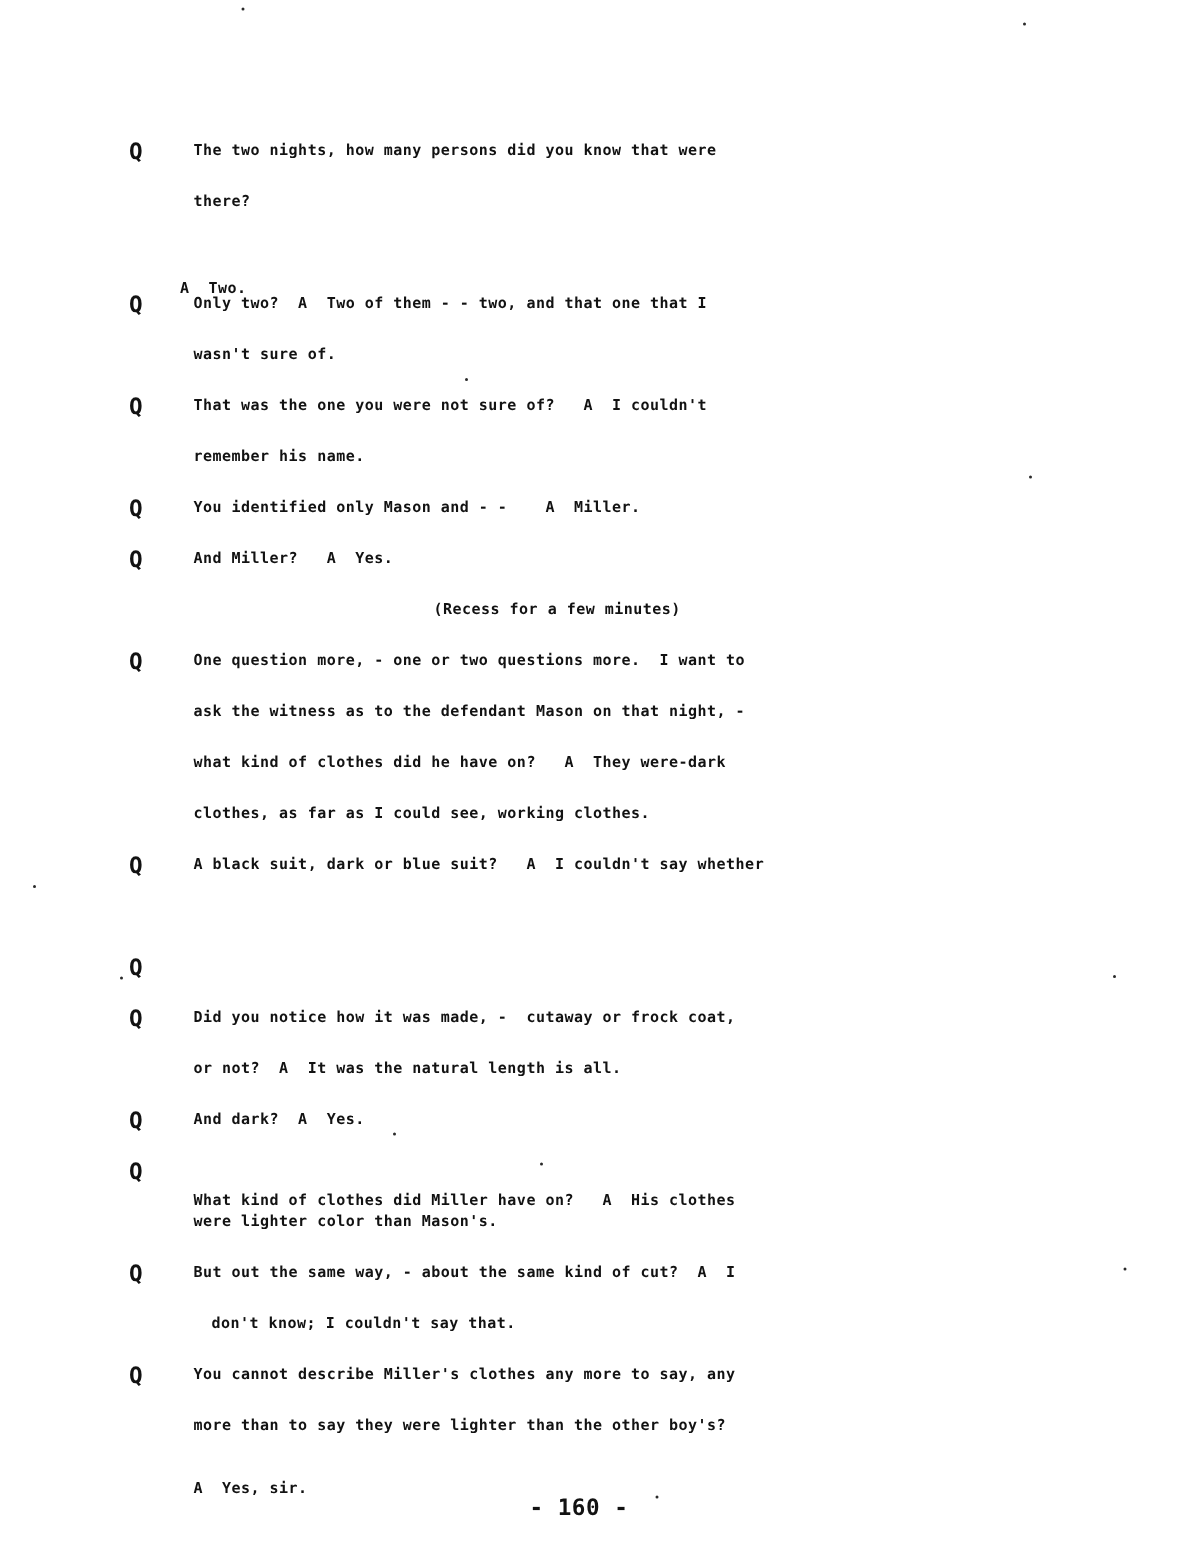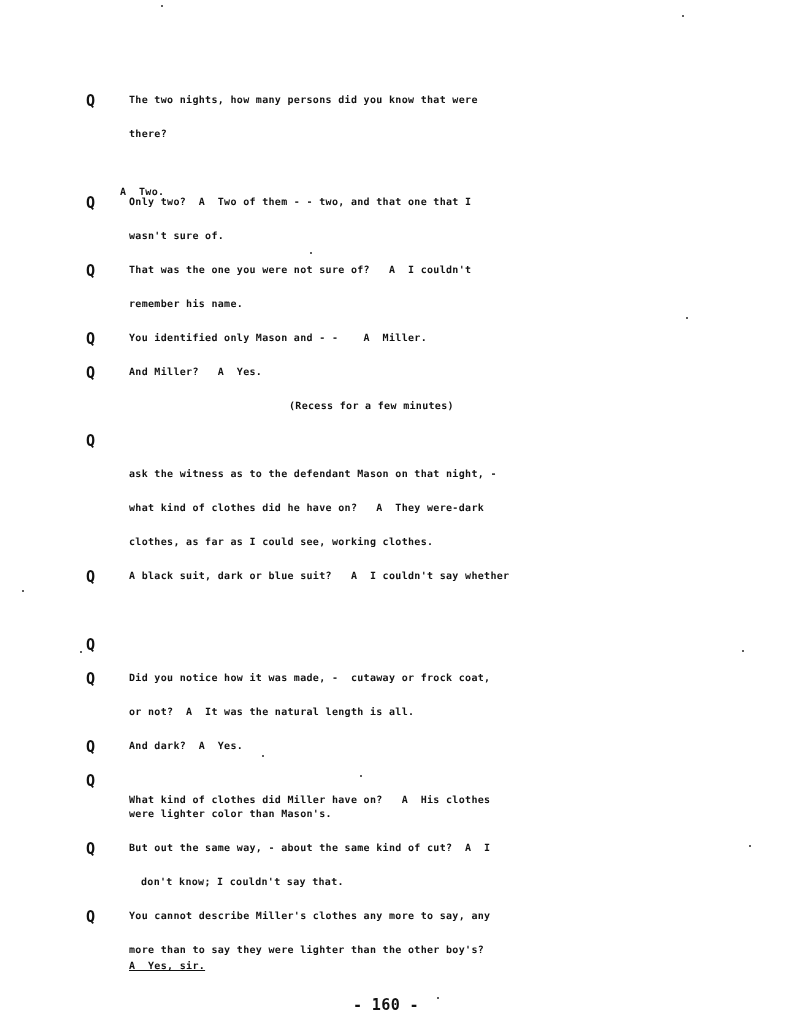--- a/index.html
+++ b/index.html
@@ -77,41 +77,42 @@
       <div class="line" style="left: 129px; top: 220px;">wasn't sure of.</div>
       <div class="marker" style="left: 86px; top: 254px;">Q</div>
       <div class="line" style="left: 129px; top: 254px;">That was the one you were not sure of?   A  I couldn't</div>
       <div class="line" style="left: 129px; top: 288px;">remember his name.</div>
       <div class="marker" style="left: 86px; top: 322px;">Q</div>
       <div class="line" style="left: 129px; top: 322px;">You identified only Mason and - -    A  Miller.</div>
       <div class="marker" style="left: 86px; top: 356px;">Q</div>
       <div class="line" style="left: 129px; top: 356px;">And Miller?   A  Yes.</div>
       <div class="line centered" style="left: 289px; top: 390px;">(Recess for a few minutes)</div>
       <div class="marker" style="left: 86px; top: 424px;">Q</div>
+      <div class="line" style="left: 129px; top: 424px;">One question more, - one or two questions more.  I want to</div>
       <div class="line" style="left: 129px; top: 458px;">ask the witness as to the defendant Mason on that night, -</div>
       <div class="line" style="left: 129px; top: 492px;">what kind of clothes did he have on?   A  They were-dark</div>
       <div class="line" style="left: 129px; top: 526px;">clothes, as far as I could see, working clothes.</div>
       <div class="marker" style="left: 86px; top: 560px;">Q</div>
       <div class="line" style="left: 129px; top: 560px;">A black suit, dark or blue suit?   A  I couldn't say whether</div>
       <div class="marker" style="left: 86px; top: 628px;">Q</div>
       <div class="marker" style="left: 86px; top: 662px;">Q</div>
       <div class="line" style="left: 129px; top: 662px;">Did you notice how it was made, -  cutaway or frock coat,</div>
       <div class="line" style="left: 129px; top: 696px;">or not?  A  It was the natural length is all.</div>
       <div class="marker" style="left: 86px; top: 730px;">Q</div>
       <div class="line" style="left: 129px; top: 730px;">And dark?  A  Yes.</div>
       <div class="marker" style="left: 86px; top: 764px;">Q</div>
       <div class="line" style="left: 129px; top: 784px;">What kind of clothes did Miller have on?   A  His clothes</div>
       <div class="line" style="left: 129px; top: 798px;">were lighter color than Mason's.</div>
       <div class="marker" style="left: 86px; top: 832px;">Q</div>
       <div class="line" style="left: 129px; top: 832px;">But out the same way, - about the same kind of cut?  A  I</div>
       <div class="line" style="left: 141px; top: 866px;">don't know; I couldn't say that.</div>
       <div class="marker" style="left: 86px; top: 900px;">Q</div>
       <div class="line" style="left: 129px; top: 900px;">You cannot describe Miller's clothes any more to say, any</div>
       <div class="line" style="left: 129px; top: 934px;">more than to say they were lighter than the other boy's?</div>
-      <div class="line" style="left: 129px; top: 950px; text-decoration: underline;">A  Yes, sir.</div>
+      <div class="line" style="left: 129px; top: 976px;">A  Yes, sir.</div>
       <div class="pagenum" style="left: 353px; top: 996px;">- 160 -</div>
     </div>
   <div id="specks-layer">
       <div class="speck" style="left: 161px; top: 5px; width: 2px; height: 2px;"></div>
       <div class="speck" style="left: 682px; top: 15px; width: 2px; height: 2px;"></div>
       <div class="speck" style="left: 686px; top: 317px; width: 2px; height: 2px;"></div>
       <div class="speck" style="left: 310px; top: 252px; width: 2px; height: 2px;"></div>
       <div class="speck" style="left: 262px; top: 755px; width: 2px; height: 2px;"></div>
       <div class="speck" style="left: 80px; top: 651px; width: 2px; height: 2px;"></div>
       <div class="speck" style="left: 742px; top: 650px; width: 2px; height: 2px;"></div>

